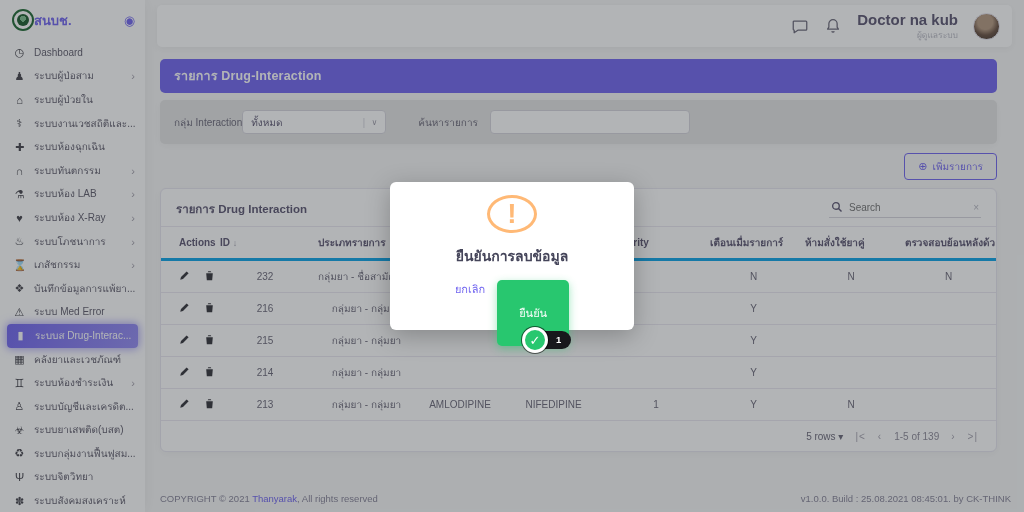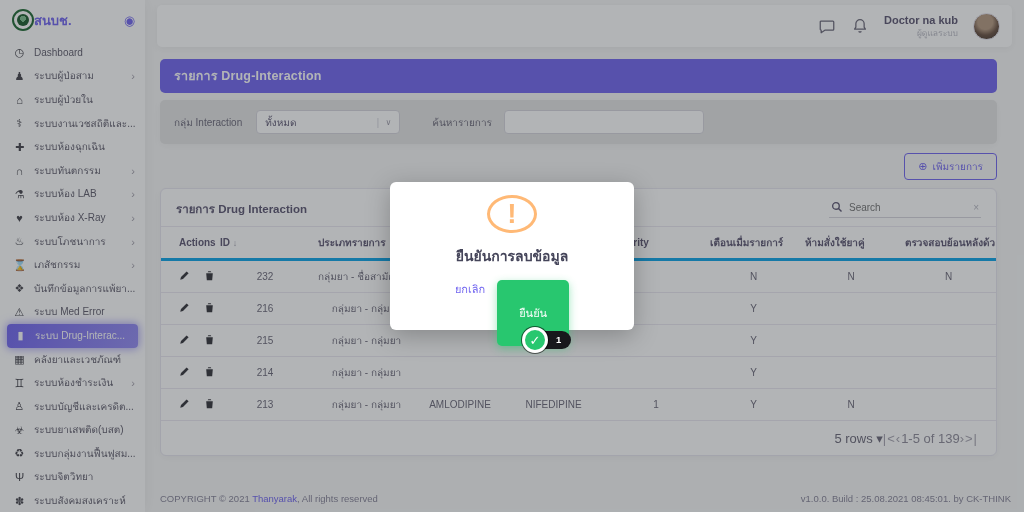--- a/index.html
+++ b/index.html
@@ -33,37 +33,37 @@
   .nav-item.active .nav-ico { color:#fff; }
 
   
   .main { flex:1; display:flex; flex-direction:column; min-width:0; }
   .topbar { height:42px; background:#fff; margin:5px 12px 0 12px; border-radius:5px;
             display:flex; align-items:center; justify-content:flex-end; gap:15px;
             padding:0 12px; box-shadow:0 2px 8px rgba(0,0,0,.05); }
   .top-ico { width:18px; height:18px; }
   .top-ico svg { width:18px; height:18px; display:block; }
   .user-block { text-align:right; line-height:1.25; }
-  .user-name { font-size:11px; font-weight:bold; color:#5e5873; }
+  .user-name { font-size:15px; font-weight:bold; color:#5e5873; }
   .user-role { font-size:8.5px; color:#b9b9c3; }
   .avatar { width:27px; height:27px; border-radius:50%;
             background:radial-gradient(circle at 45% 32%, #b59a82 0 34%, #6b5344 60%, #3c332b 100%);
             border:1px solid #e4e2ec; }
 
   .content { flex:1; padding:12px 27px 0 15px; }
 
   .titlebar { background:#7367f0; color:#fff; font-weight:bold; font-size:12.5px;
               padding:7px 14px; border-radius:5px; letter-spacing:.2px; }
 
   .filter-card { background:#e5e5e5; border-radius:5px; margin-top:7px; padding:10px 14px;
                  display:flex; align-items:center; box-shadow:0 2px 8px rgba(0,0,0,.04); }
   .filter-label { font-size:10px; color:#6e6b7b; }
   .select { width:144px; height:24px; border:1px solid #d8d6de; border-radius:4px;
             display:flex; align-items:center; padding:0 8px; font-size:10px;
-            color:#5e5873; background:#fff; margin-left:14px; cursor:pointer; }
+            color:#5e5873; background:#fff; cursor:pointer; }
   .select .sep { margin-left:auto; color:#d8d6de; font-size:11px; }
   .select .chev { color:#9f9caa; font-size:8px; margin-left:6px; }
   .filter-label-2 { margin-left:32px; }
   .filter-input { width:200px; height:24px; border:1px solid #d8d6de; border-radius:4px;
                   margin-left:12px; font-size:10px; padding:0 8px; color:#5e5873; outline:none; }
 
   .add-row { display:flex; justify-content:flex-end; margin-top:9px; }
   .add-btn { border:1px solid #7367f0; color:#7367f0; background:transparent;
              border-radius:4px; font-size:10px; padding:5px 13px; display:flex;
              align-items:center; gap:5px; cursor:pointer;
@@ -85,22 +85,22 @@
 
   table { width:100%; border-collapse:collapse; table-layout:fixed; }
   th, td { text-align:left; font-size:10px; padding:8px 4px; overflow:hidden; white-space:nowrap; }
   th { color:#5e5873; font-weight:bold; border-top:1px solid #ebe9f1; border-bottom:3px solid #0ea5e9; }
   td { color:#6e6b7b; border-bottom:1px solid #ebe9f1;text-align:center; }
   th:first-child, td:first-child { padding-left:18px; }
   .sort-ico { color:#9f9caa; font-size:9px; }
   .act { display:inline-block; margin-right:11px; cursor:pointer; }
   .act svg { width:11px; height:11px; display:block; }
 
-  .pagination { display:flex; justify-content:flex-end; align-items:center; gap:0;
-                padding:10px 18px 9px 18px; font-size:13px; color:#a7a4b0; }
+  .pagination { display:flex; justify-content:flex-end; align-items:center; gap:12px;
+                padding:10px 18px 9px 18px; font-size:10px; color:#a7a4b0; }
   .pag-rows { color:#6e6b7b; cursor:pointer; }
   .pag-btn { cursor:pointer; letter-spacing:1px; }
   .pag-range { color:#8f8c9a; }
 
   .footer { display:flex; justify-content:space-between; align-items:center;
             padding:0 13px 5px 15px; font-size:9.5px; color:#89869a; height:22px; }
   .footer a { color:#7367f0; text-decoration:none; }
 
   
   .overlay { position:absolute; inset:0; background:rgba(34,41,47,.35); z-index:10; }
@@ -197,21 +197,21 @@
           <span class="nav-label">บันทึกข้อมูลการแพ้ยา...</span>
 
         </div>
         <div class="nav-item">
           <span class="nav-ico">⚠</span>
           <span class="nav-label">ระบบ Med Error</span>
 
         </div>
         <div class="nav-item active">
           <span class="nav-ico">▮</span>
-          <span class="nav-label">ระบบ Drug-Interac...</span>
+          <span class="nav-label">ระบบส Drug-Interac...</span>
 
         </div>
         <div class="nav-item">
           <span class="nav-ico">▦</span>
           <span class="nav-label">คลังยาและเวชภัณฑ์</span>
 
         </div>
         <div class="nav-item expandable">
           <span class="nav-ico">♊</span>
           <span class="nav-label">ระบบห้องชำระเงิน</span>

